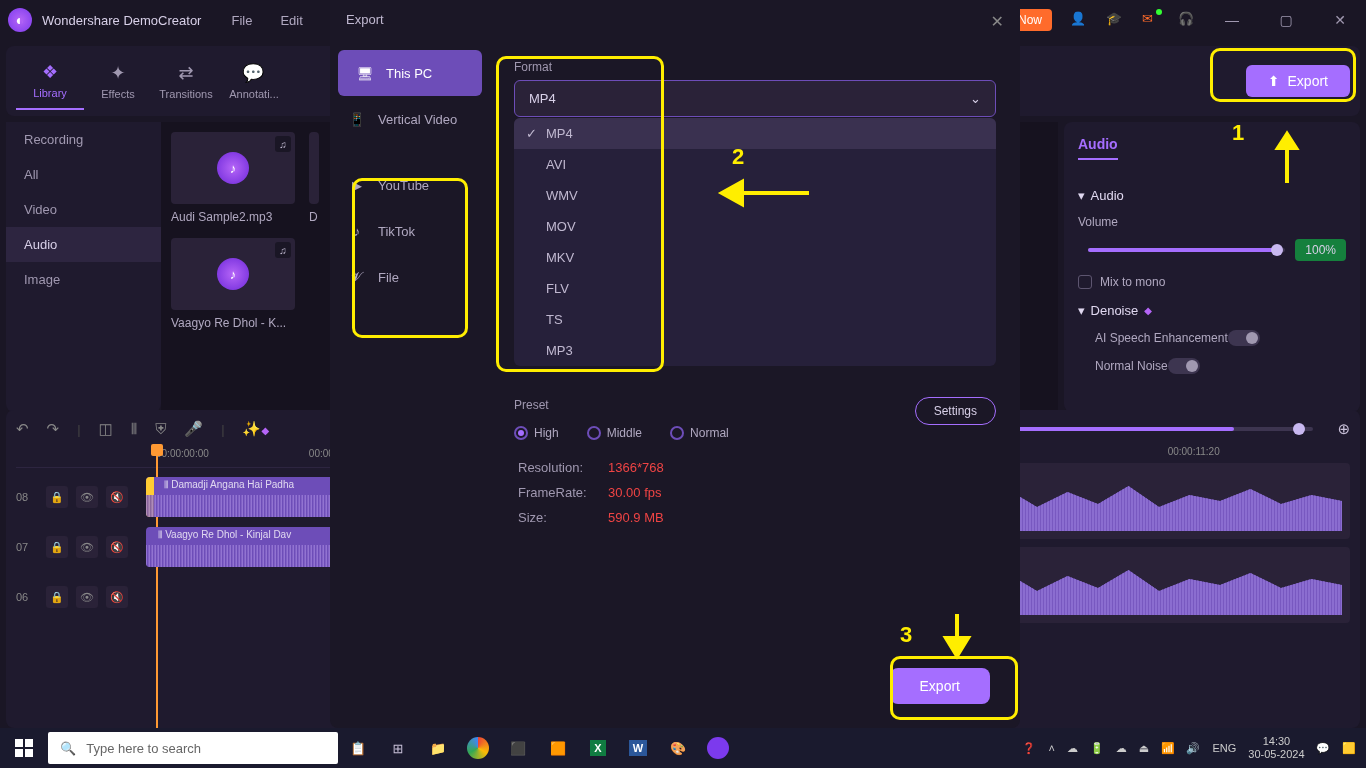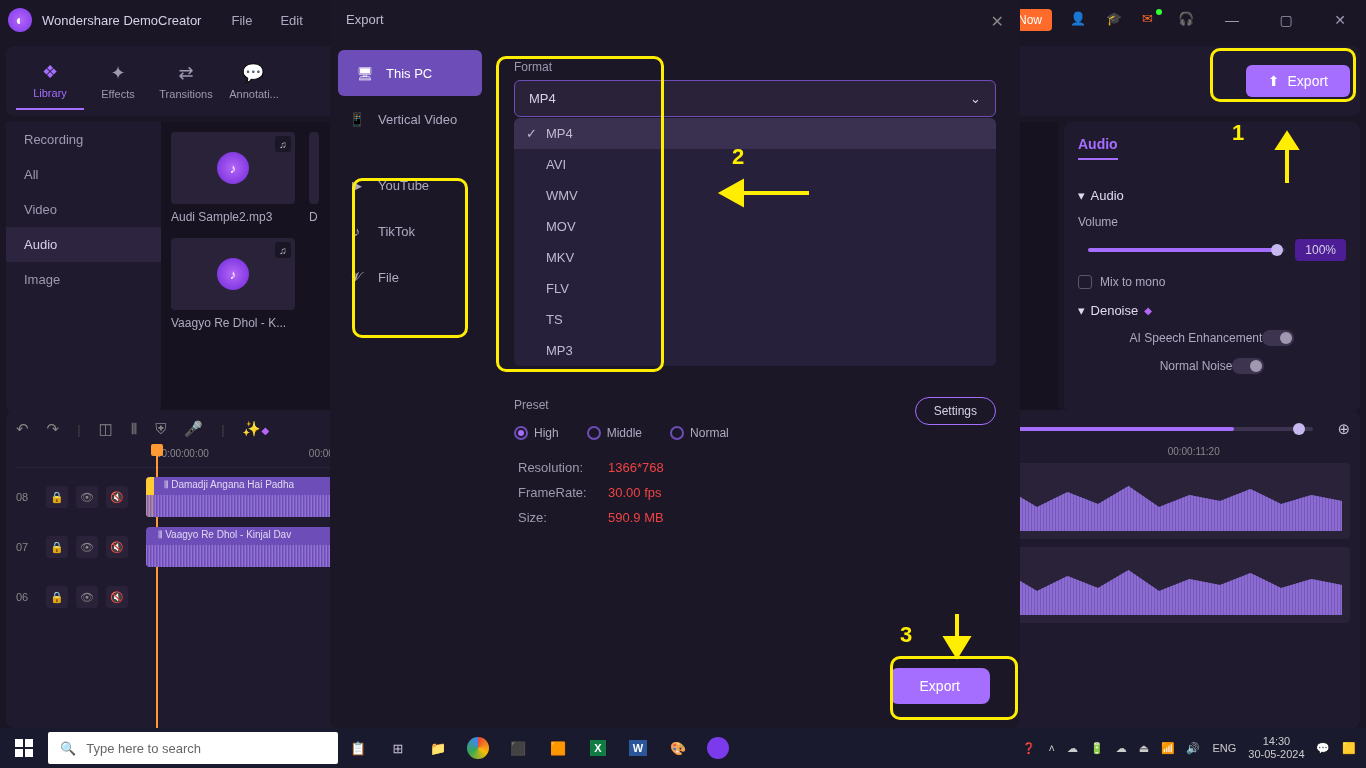--- a/index.html
+++ b/index.html
@@ -29,24 +29,24 @@
 .audio-badge { position:absolute; top:4px; right:4px; background:#1a1625; border-radius:3px; width:16px; height:16px; font-size:10px; display:flex; align-items:center; justify-content:center; }
 .media-name { font-size:12px; color:#b0a8c0; margin-top:6px; white-space:nowrap; overflow:hidden; text-overflow:ellipsis; }
 .right-panel { width:296px; background:#1f1a2e; margin:0 6px; border-radius:8px; padding:14px; }
 .panel-tab { color:#a56eff; font-weight:600; font-size:14px; border-bottom:2px solid #a56eff; display:inline-block; padding-bottom:6px; margin-bottom:16px; }
 .section-hdr { color:#e0d8f0; font-size:13px; margin:12px 0; display:flex; align-items:center; gap:6px; }
 .prop-row { display:flex; align-items:center; margin:10px 0; }
 .prop-label { color:#b0a8c0; font-size:12px; width:80px; }
 .slider { flex:1; height:4px; background:#3d3550; border-radius:2px; position:relative; margin:0 10px; }
 .slider-fill { height:100%; background:#a56eff; border-radius:2px; width:95%; }
 .slider-thumb { position:absolute; right:2px; top:-4px; width:12px; height:12px; border-radius:50%; background:#c8b8f0; }
-.pct-box { background:#4c1d95; padding:4px 10px; border-radius:4px; font-size:12px; color:#d8d0e8; }
+.pct-box { background:#15803d; padding:4px 10px; border-radius:4px; font-size:12px; color:#d8d0e8; }
 .chk-row { display:flex; align-items:center; gap:8px; font-size:12px; color:#b0a8c0; margin:14px 0; }
 .chk { width:14px; height:14px; border:1px solid #5d5570; border-radius:3px; }
-.toggle-row { display:flex; justify-content:center; align-items:center; font-size:12px; color:#b0a8c0; margin:12px 0; }
+.toggle-row { display:flex; justify-content:flex-start; align-items:center; font-size:12px; color:#b0a8c0; margin:12px 17px; }
 .toggle { width:32px; height:16px; background:#3d3550; border-radius:8px; position:relative; }
 .toggle::after { content:''; position:absolute; right:2px; top:2px; width:12px; height:12px; background:#a098b0; border-radius:50%; }
 .timeline-area { position:absolute; bottom:40px; left:6px; right:6px; height:318px; display:flex; }
 .tl-left { width:700px; background:#1f1a2e; border-radius:8px; padding:10px; }
 .tl-tools { display:flex; gap:18px; align-items:center; margin-bottom:10px; color:#888; }
 .tl-tool { cursor:pointer; font-size:15px; }
 .tl-ruler { height:20px; font-size:10px; color:#888; display:flex; gap:100px; padding-left:140px; border-bottom:1px solid #2d2540; position:relative; }
 .playhead { position:absolute; left:140px; top:0; width:2px; height:280px; background:#ff9933; }
 .playhead::before { content:''; position:absolute; top:-4px; left:-5px; width:12px; height:12px; background:#ff9933; border-radius:2px; }
 .track-row { display:flex; align-items:center; height:42px; margin:8px 0; }

